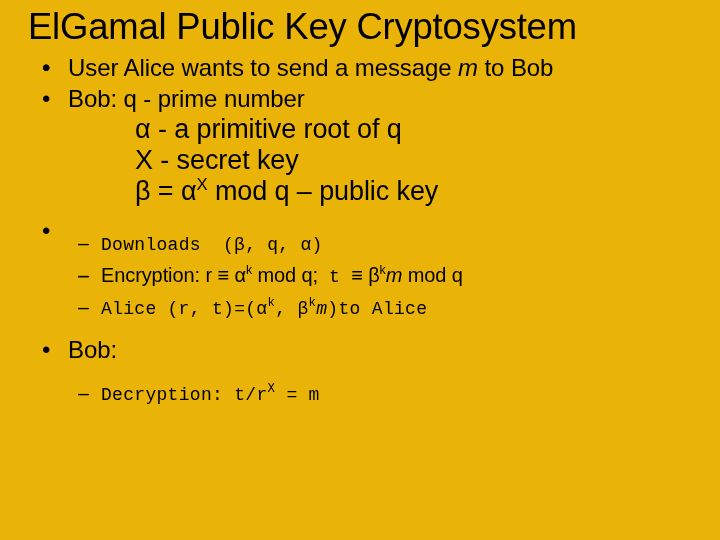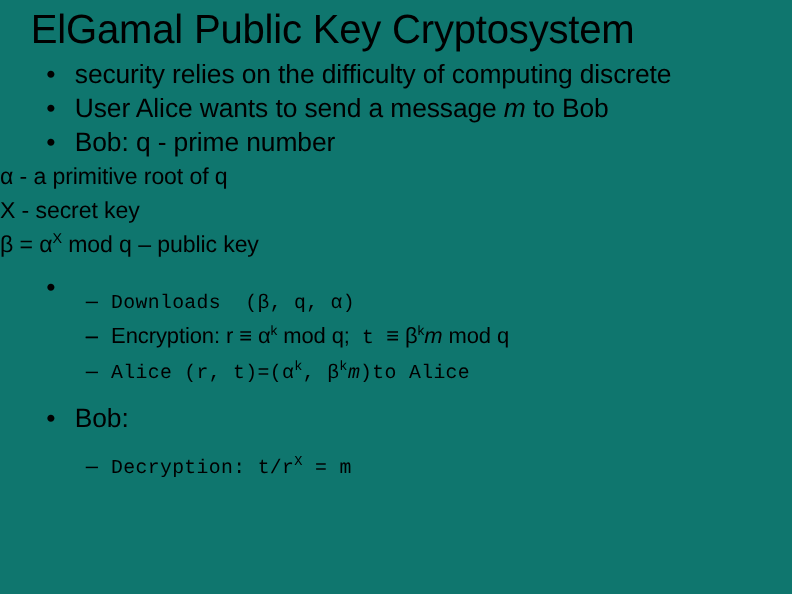--- a/index.html
+++ b/index.html
@@ -55,21 +55,22 @@
     top: 0;
     font-size: 24px;
     line-height: 31px;
   }
   .l1 .cont {
     display: block;
   }
 
   
   .indent {
-    font-size: 21px;
+    padding-left: 135px;
+    font-size: 27px;
     line-height: 31px;
     letter-spacing: -0.1px;
   }
 
   
   .l2 {
     position: relative;
     padding-left: 101px;
     font-size: 20px;
     line-height: 30px;
@@ -97,29 +98,28 @@
   }
   .gap { display: inline-block; width: 0.55em; }
 
   .sp-a { height: 8px; }
   .sp-b { height: 13px; }
   .sp-c { height: 10px; }
 </style>
 </head>
 <body>
 
-<div id="slide" style="background: #0f766e; color: rgb(0, 0, 0);">
+<div id="slide" style="background: #eab308; color: rgb(0, 0, 0);">
 
   <div class="title">ElGamal Public Key Cryptosystem</div>
 
   <div class="body">
 
     <div class="l1">
       <span class="dot">•</span>
-      <span class="cont">security relies on the difficulty of computing discrete</span>
     </div>
 
     <div class="l1">
       <span class="dot">•</span>
       <span>User Alice wants to send a message </span><span class="it">m</span><span> to Bob</span>
     </div>
 
     <div class="l1">
       <span class="dot">•</span>
       <span>Bob: q - prime number</span>

